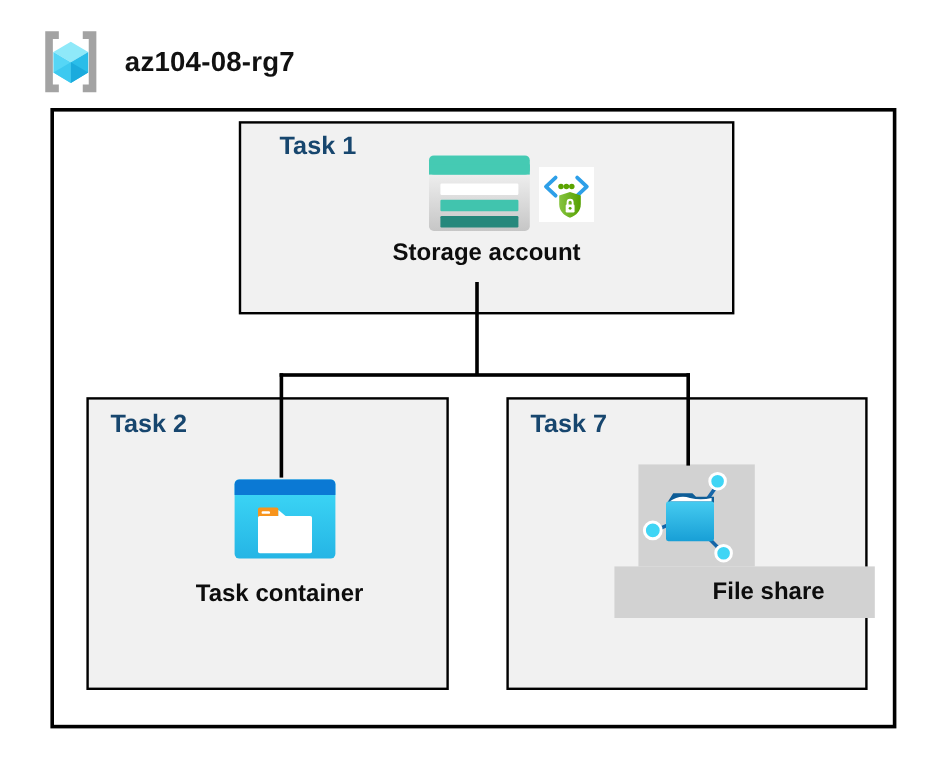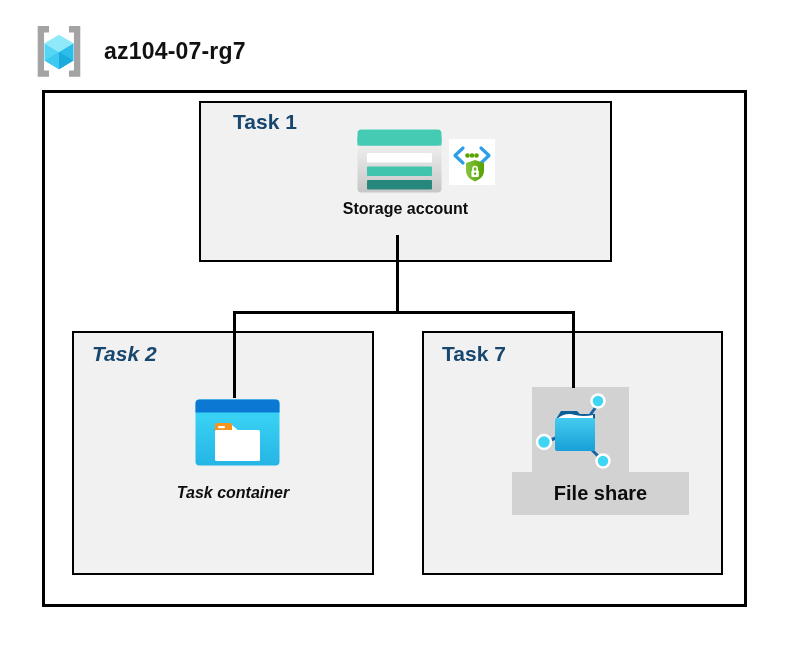--- a/index.html
+++ b/index.html
@@ -8,35 +8,35 @@
     font-family:"Liberation Sans",sans-serif;overflow:hidden;
   }
   
   .rg-header{position:absolute;left:0;top:0;width:100%;height:90px;}
   .rg-icon{position:absolute;left:30px;top:22px;width:58px;height:58px;}
   .rg-name{position:absolute;left:104px;top:38px;font-size:23px;font-weight:bold;color:#111;letter-spacing:.2px;}
   
   .outer-box{position:absolute;left:42px;top:90px;width:699px;height:511px;border:3px solid #000;background:transparent;}
   .task-box{position:absolute;background:#f1f1f1;border:2.5px solid #000;}
   .task1{left:199px;top:101px;width:409px;height:157px;}
-  .task2{left:72px;top:331px;width:298px;height:240px;font-style:italic;}
+  .task2{left:72px;top:331px;width:298px;height:240px;}
   .task3{left:422px;top:331px;width:297px;height:240px;}
   .task-label{position:absolute;font-size:21px;font-weight:bold;color:#17466e;}
   .task1 .task-label{left:32px;top:7px;text-align:center;}
   .task2 .task-label,.task3 .task-label{left:18px;top:9px;}
-  .resource-label{position:absolute;left:0;right:0;text-align:center;font-size:16px;font-weight:bold;color:#0d0d0d;}
+  .resource-label{position:absolute;left:0;right:0;text-align:center;font-size:20px;font-weight:bold;color:#0d0d0d;}
   .task1 .resource-label{top:97px;}
   .task2 .resource-label{top:151px;transform:translateX(10px);}
   
   .storage-icon{position:absolute;left:156px;top:26px;width:85px;height:64px;}
   .secure-icon{position:absolute;left:248px;top:36px;width:46px;height:46px;}
   .blob-icon{position:absolute;left:121px;top:66px;width:85px;height:67px;}
   .fs-icon-bg{position:absolute;left:108px;top:54px;width:97px;height:85px;background:#d2d2d2;}
   .fs-label-bg{position:absolute;left:88px;top:139px;width:177px;height:43px;background:#d2d2d2;
-    display:flex;align-items:center;justify-content:center;font-size:20px;font-weight:bold;color:#0d0d0d;}
+    display:flex;align-items:center;justify-content:center;font-size:20px;font-weight:bold;color:#0d0d0d;padding-left:40px;}
   
   .conn{position:absolute;background:#000;}
   .conn-v1{left:396px;top:235px;width:3px;height:78px;}
   .conn-h1{left:233px;top:311px;width:342px;height:3px;}
   .conn-v2{left:233px;top:311px;width:3px;height:87px;}
   .conn-v3{left:572px;top:311px;width:3px;height:77px;}
 </style>
 </head>
 <body>
 
@@ -45,21 +45,21 @@
   <div class="rg-header">
     <svg class="rg-icon" viewBox="0 0 64 64">
       <path d="M21 8 H12 V57 H21" fill="none" stroke="#a3a3a3" stroke-width="7"></path>
       <path d="M43 8 H52 V57 H43" fill="none" stroke="#a3a3a3" stroke-width="7"></path>
       <polygon points="32,14 48,23.5 32,33 16,23.5" fill="#8fe9f9"></polygon>
       <polygon points="16,23.5 32,33 32,52 16,42.5" fill="#55d6f6"></polygon>
       <polygon points="48,23.5 32,33 32,52 48,42.5" fill="#2abde9"></polygon>
       <polygon points="16,42.5 32,33 32,52" fill="#3dc9f0"></polygon>
       <polygon points="48,42.5 32,33 32,52" fill="#1babdd"></polygon>
     </svg>
-    <span class="rg-name">az104-07-rg7</span>
+    <span class="rg-name">az104-08-rg7</span>
   </div>
 
   <div class="outer-box"></div>
 
   <div class="task-box task1">
     <span class="task-label">Task 1</span>
     <svg class="storage-icon" viewBox="0 0 85 64">
       <defs>
         <linearGradient id="gradGray" x1="0" y1="0" x2="0" y2="1">
           <stop offset="0" stop-color="#fbfbfb"></stop>

